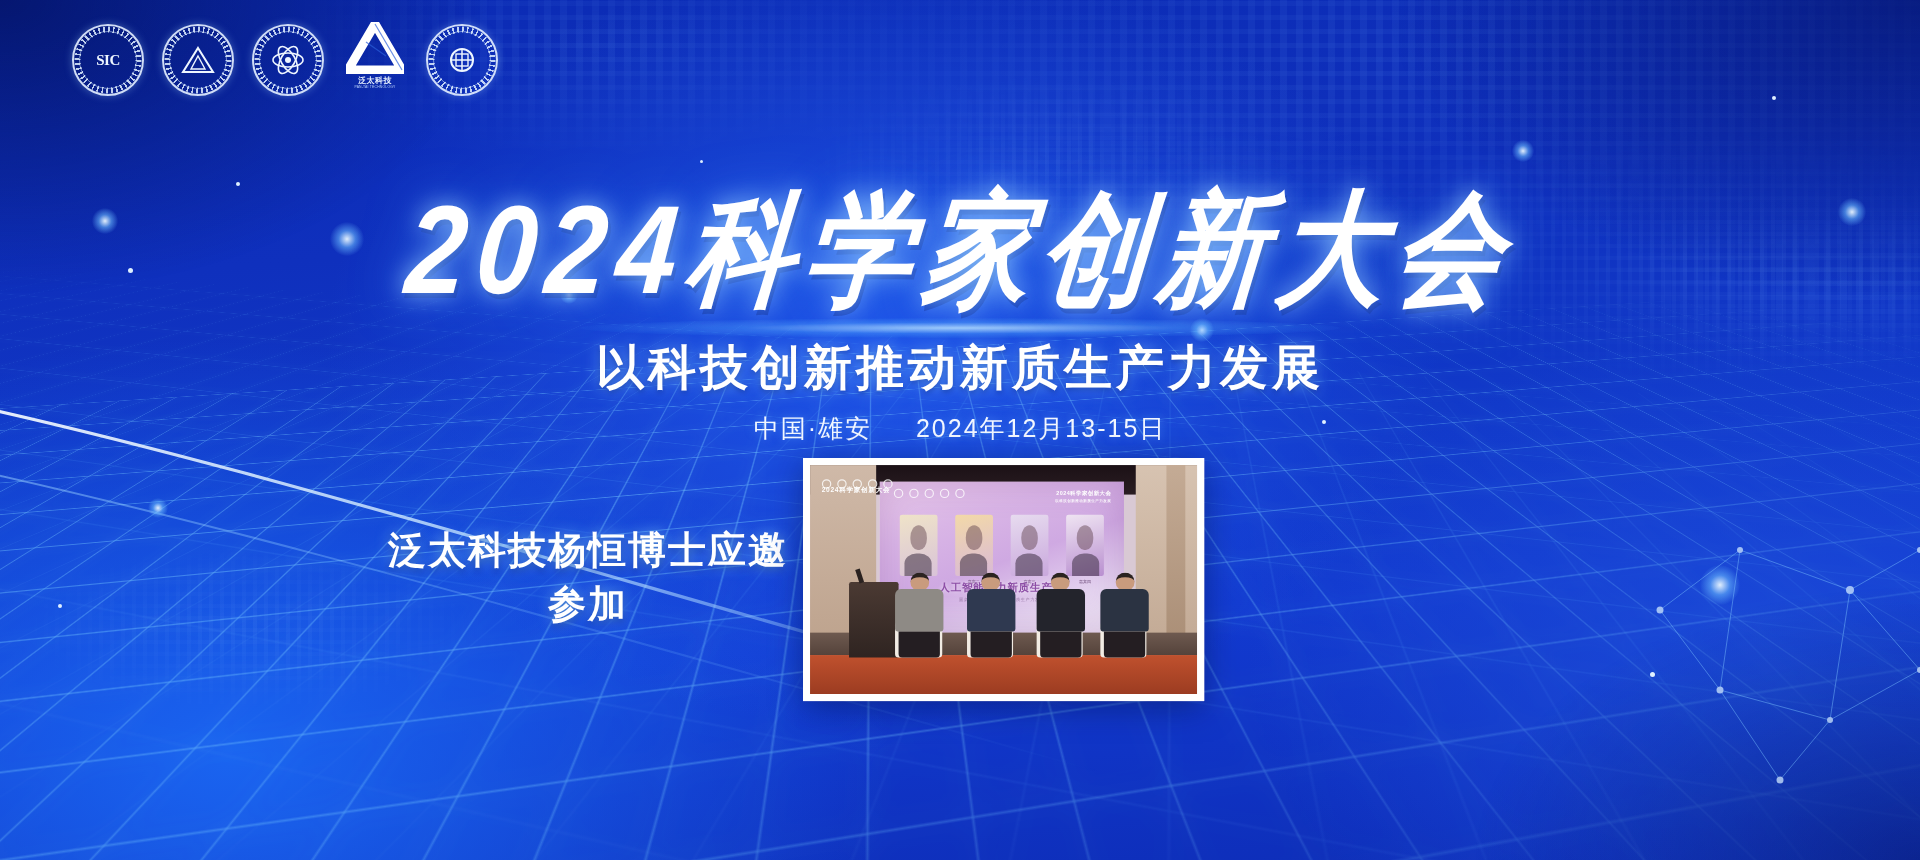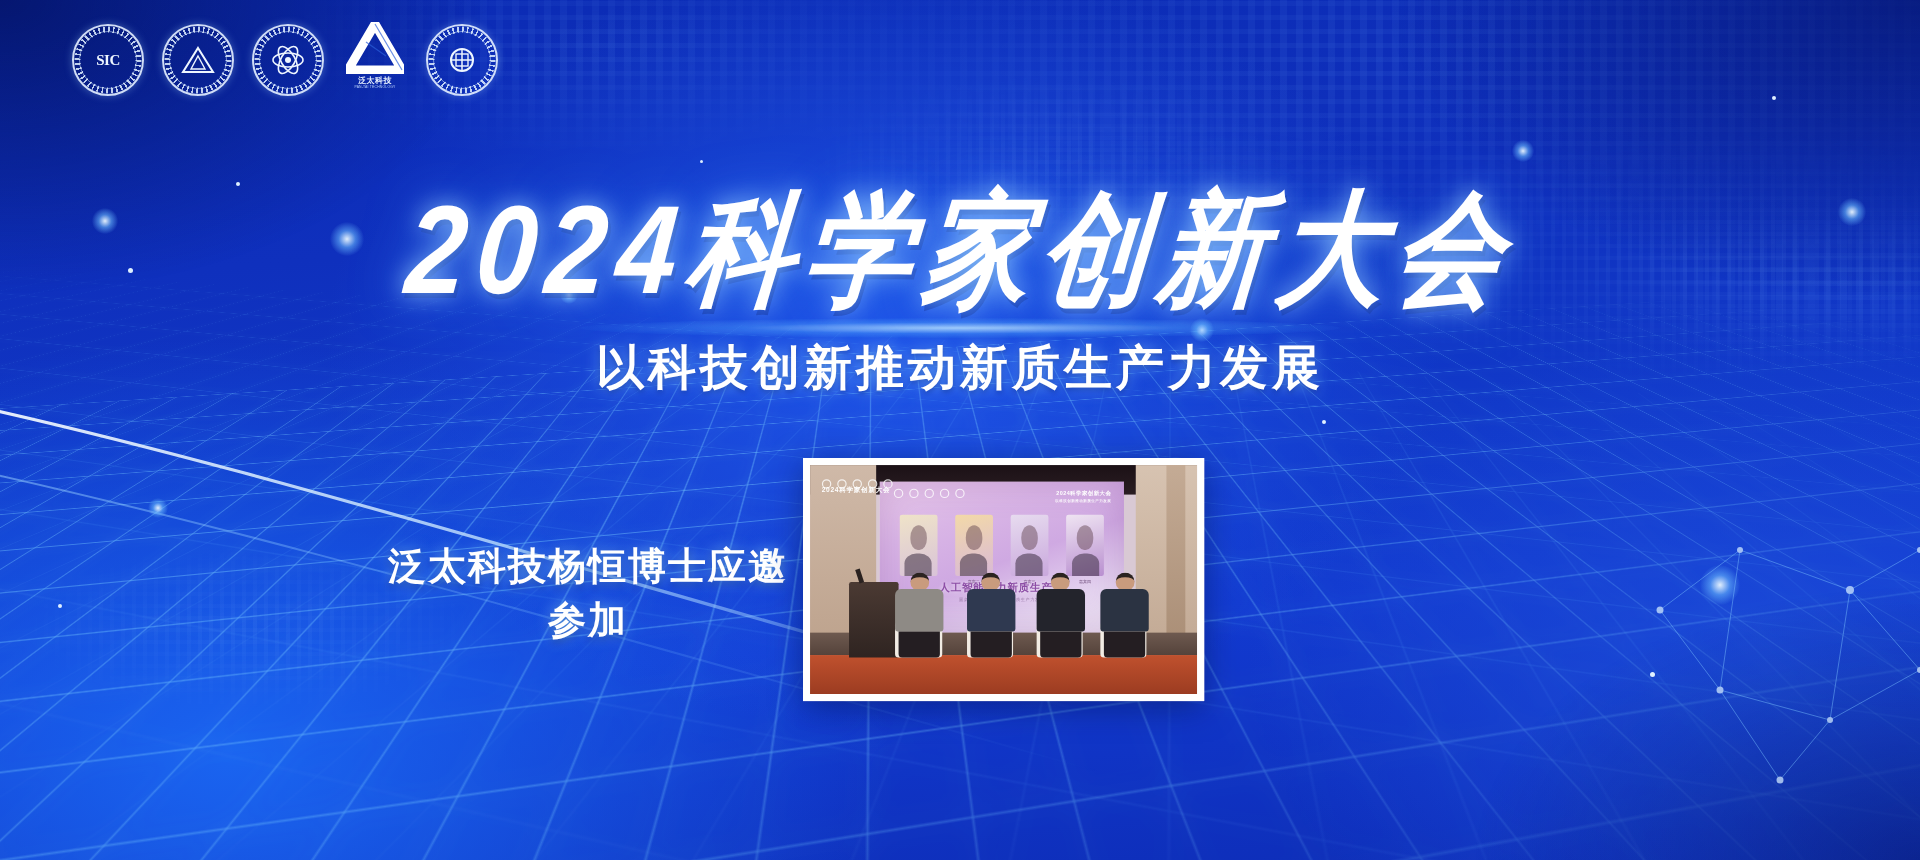--- a/index.html
+++ b/index.html
@@ -129,21 +129,21 @@
   }
   .meta{
     position:absolute;left:0;right:0;top:412px;text-align:center;z-index:8;
     font-size:25px;font-weight:400;color:#f2f7ff;letter-spacing:2px;
     text-shadow:0 0 10px rgba(110,180,255,.6);
   }
   .meta .sep{display:inline-block;width:26px;}
 
   
   .caption{
-    position:absolute;left:378px;top:540px;width:420px;z-index:9;
+    position:absolute;left:378px;top:524px;width:420px;z-index:9;
     text-align:center;font-size:38px;font-weight:700;line-height:1.42;
     color:#ffffff;letter-spacing:2px;
     text-shadow:0 0 14px rgba(120,195,255,.8), 0 3px 7px rgba(6,26,120,.65);
   }
 
   
   .photo-card{
     position:absolute;left:803px;top:458px;width:340px;height:206px;
     border:6px solid #ffffff;background:#d9c9d4;overflow:hidden;z-index:10;
     box-shadow:0 6px 26px rgba(3,18,90,.55);
@@ -323,20 +323,25 @@
     </div>
   </div>
 
   <div class="hl-underglow"></div>
   <div class="headline-wrap">
     <div class="headline">2024科学家创新大会</div>
   </div>
 
   <div class="subhead">以科技创新推动新质生产力发展</div>
 
+  <div class="meta">
+    <span>中国·雄安</span>
+    <span class="sep"></span>
+    <span>2024年12月13-15日</span>
+  </div>
 
   <div class="caption">
     <div>泛太科技杨恒博士应邀参加</div>
   </div>
 
   <div class="photo-card">
     <div class="ph ph-ceiling"></div>
     <div class="ph ph-wallL"></div>
     <div class="ph ph-wallR"></div>
     <div class="ph ph-wallR2"></div>

